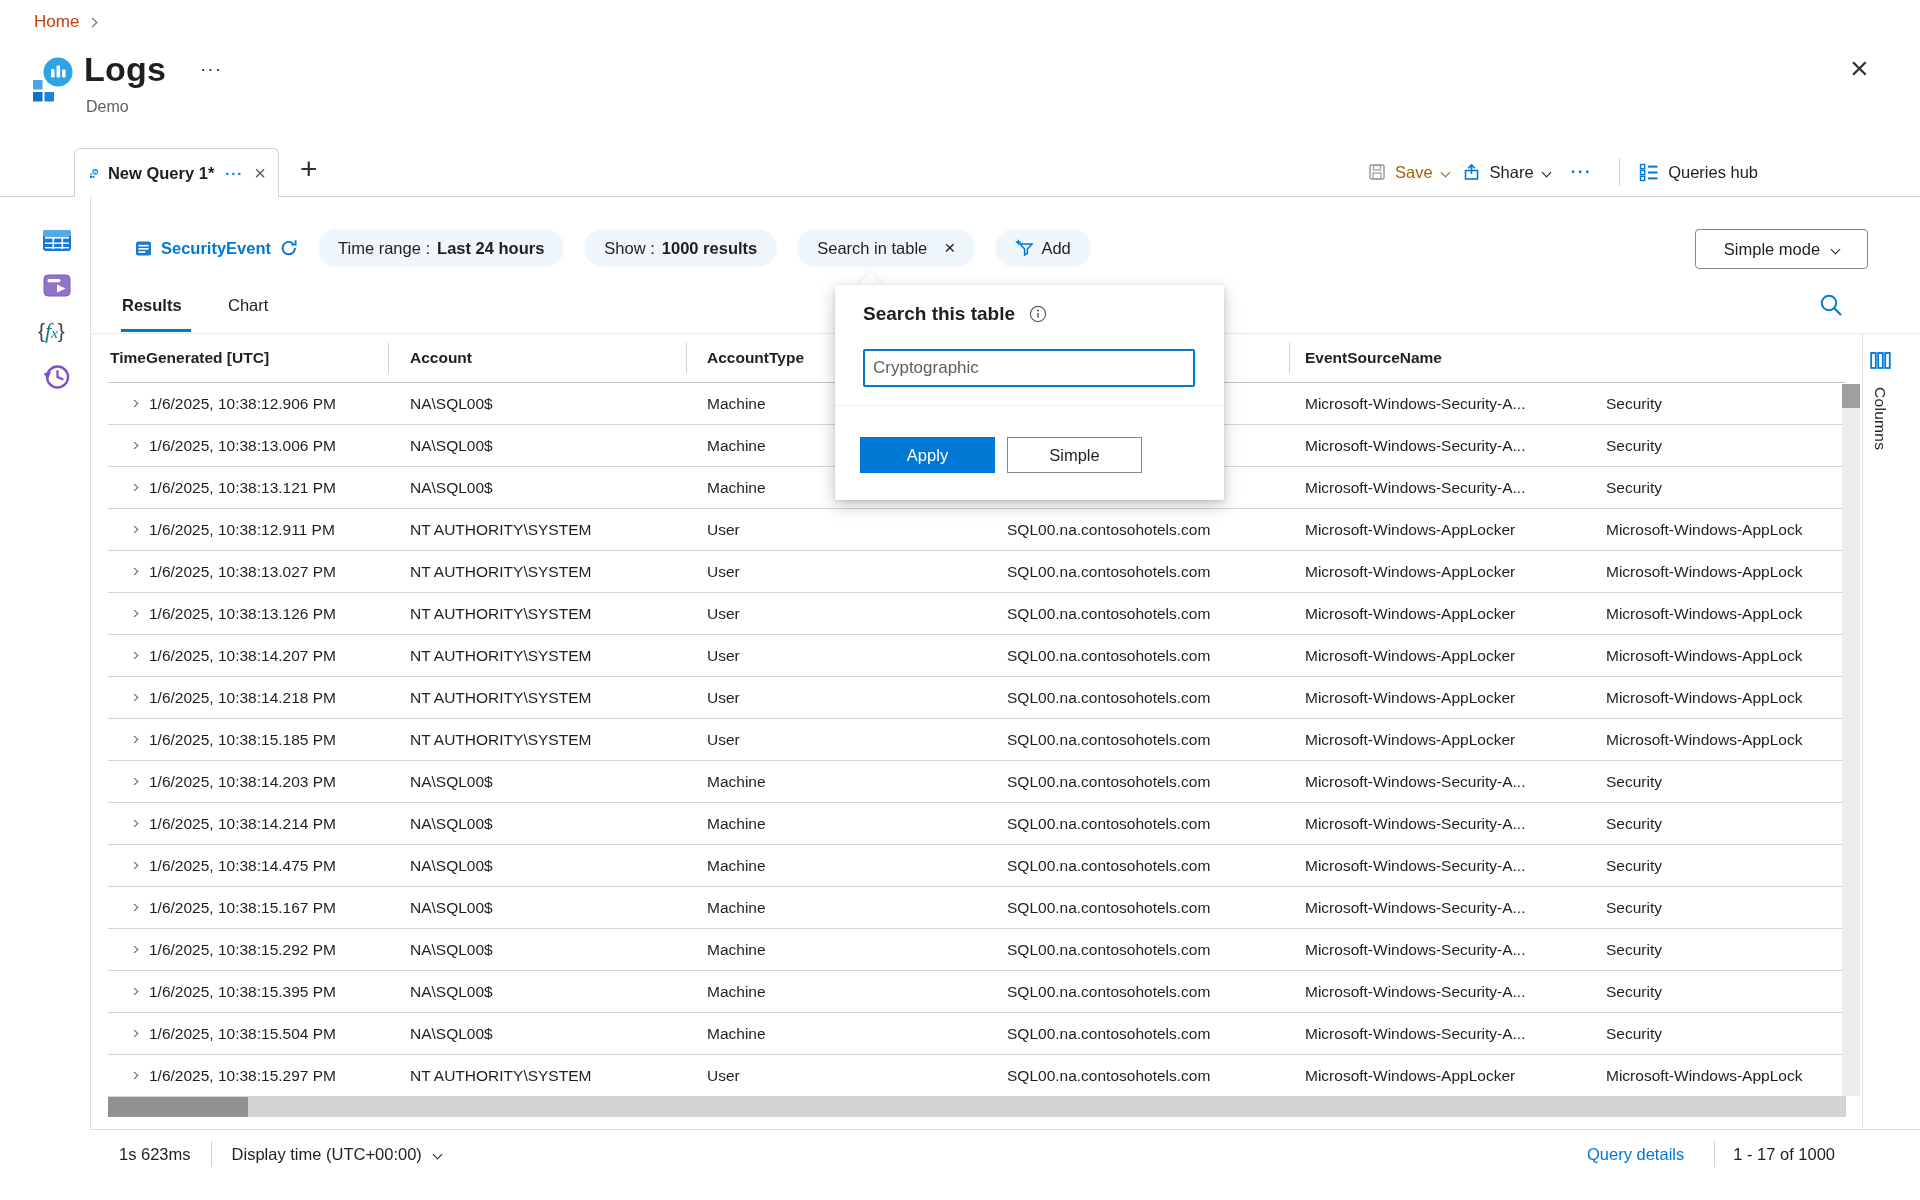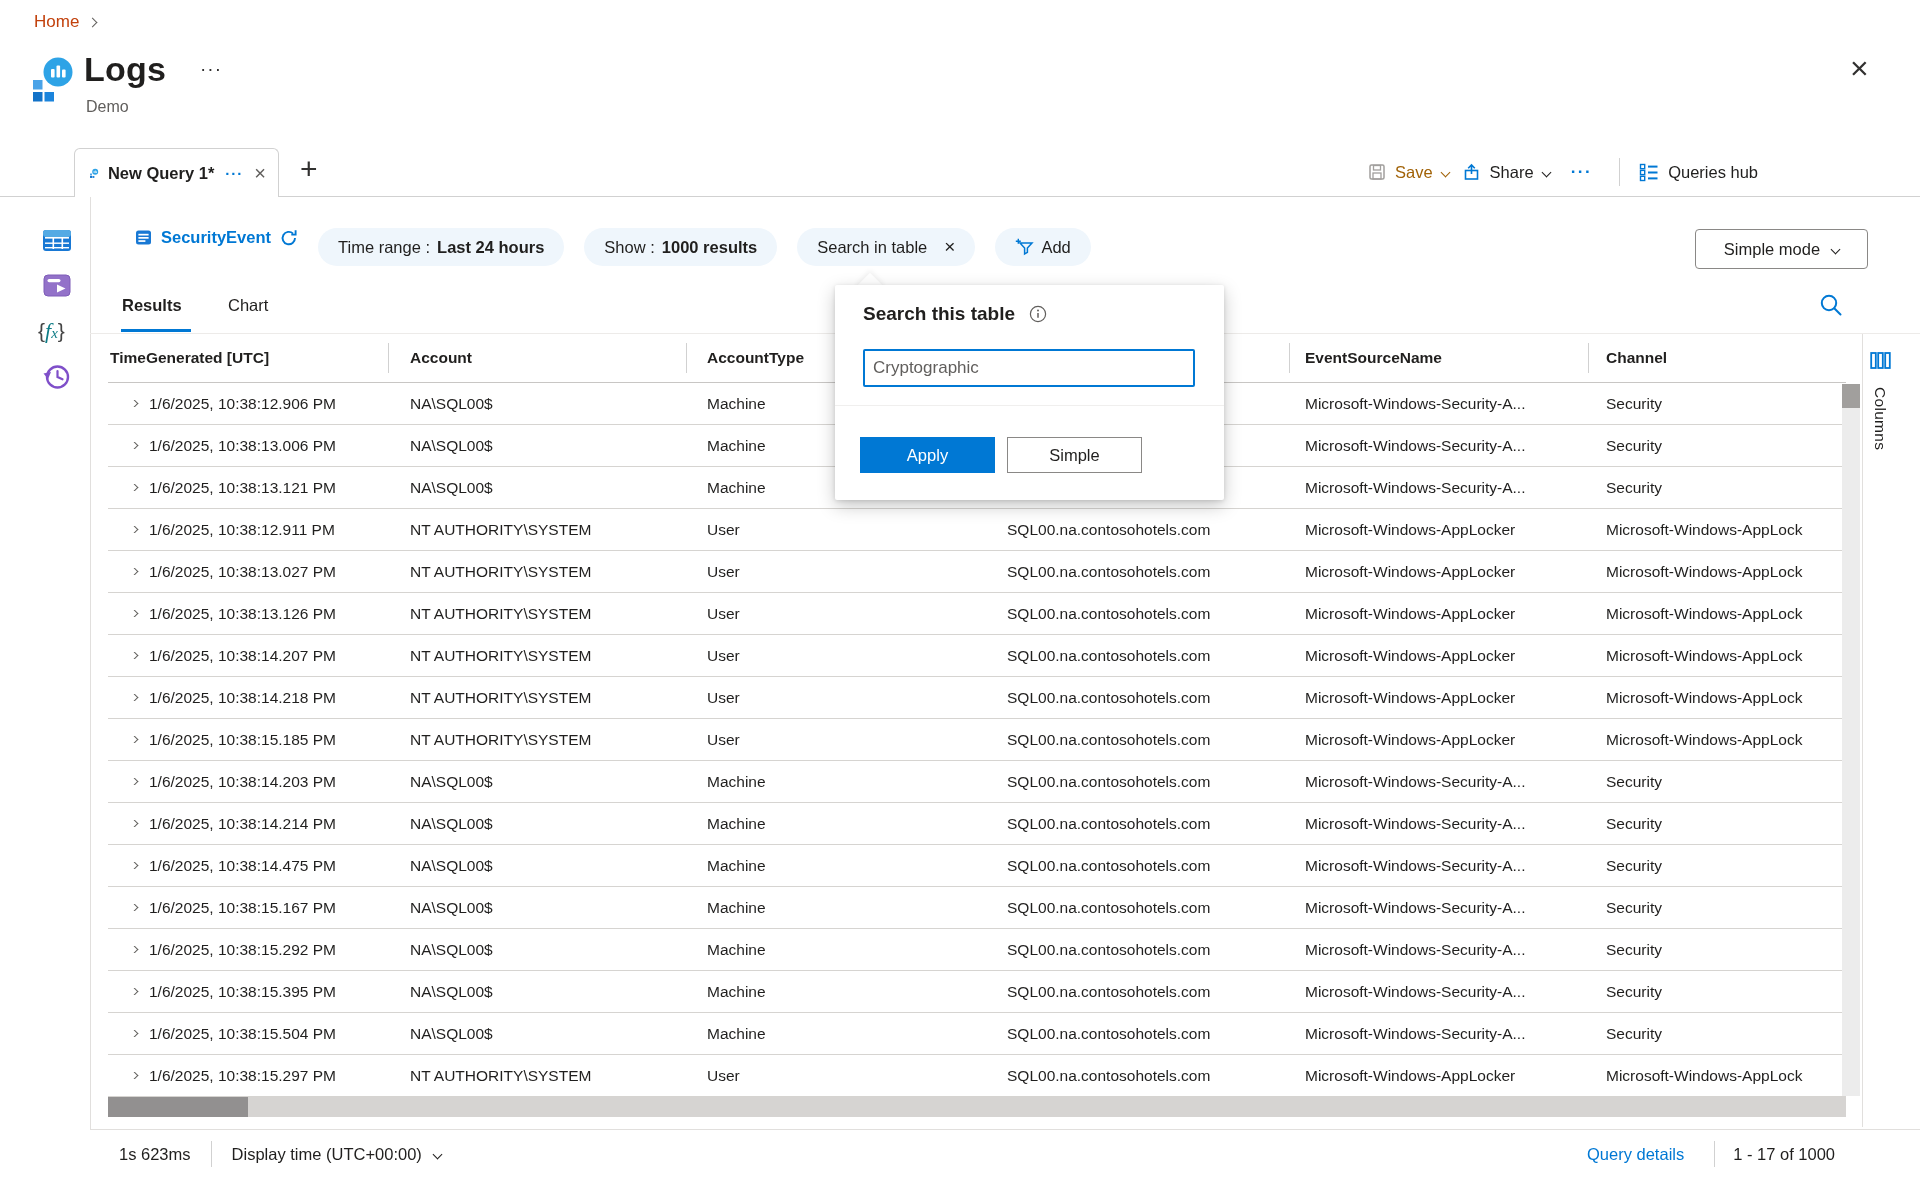--- a/index.html
+++ b/index.html
@@ -43,21 +43,21 @@
   .tb-div { width:1px; height:28px; background:#d1d1d1; margin:0 6px; }
 
   
   .rail-div { left:90px; top:197px; width:1px; height:932px; background:#e1dfdd; }
   .rail-icon { left:42px; cursor:pointer; }
   .fx-ic { font-size:21px; color:#444; letter-spacing:0; }
   .fx-ic i { font-family:"Liberation Serif", serif; font-style:italic; color:#0e7c86; }
   .fx-ic .fxf { font-size:22px; } .fx-ic .fxx { font-size:15px; }
 
   
-  .filters { left:135px; top:228px; height:40px; display:flex; align-items:flex-start; gap:20px; }
+  .filters { left:135px; top:228px; height:40px; display:flex; align-items:center; gap:20px; }
   .se-group { display:flex; align-items:center; gap:9px; cursor:pointer; }
   .se-name { color:#0078d4; font-size:16.5px; font-weight:600; }
   .pill { background:#eff6fc; border-radius:20px; height:38px; display:flex; align-items:center; padding:0 20px; font-size:16.5px; gap:7px; cursor:pointer; white-space:nowrap; }
   .pill b { font-weight:700; }
   .pill .x { font-size:19px; color:#201f1e; margin-left:10px; }
   .mode-btn { left:1695px; top:229px; width:173px; height:40px; border:1px solid #8a8886; border-radius:4px; background:#fff; display:flex; align-items:center; justify-content:center; gap:12px; font-size:16.5px; cursor:pointer; }
 
   
   .vtab { top:296px; font-size:16.5px; cursor:pointer; }
   .vtab.sel { font-weight:700; }
@@ -260,21 +260,20 @@
     </svg>
   </div>
   <div class="abs grid-topline"></div>
 
   <div class="abs ghead">
       <div class="hcell hc0">TimeGenerated [UTC]</div>
       <div class="hcell hc1">Account</div>
       <div class="hcell hc2">AccountType</div>
       <div class="hcell hc3"></div>
       <div class="hcell hc4">EventSourceName</div>
-      <div class="hcell hc5">Channel</div>
     </div>
   <div class="abs gbody">
       <div class="trow">
         <div class="tcell c0">
           <span class="chev right sm row-chev"></span>
         </div>
         <div class="tcell c1">1/6/2025, 10:38:12.906 PM</div>
         <div class="tcell c2">NA\SQL00$</div>
         <div class="tcell c3">Machine</div>
         <div class="tcell c4">SQL00.na.contosohotels.com</div>

